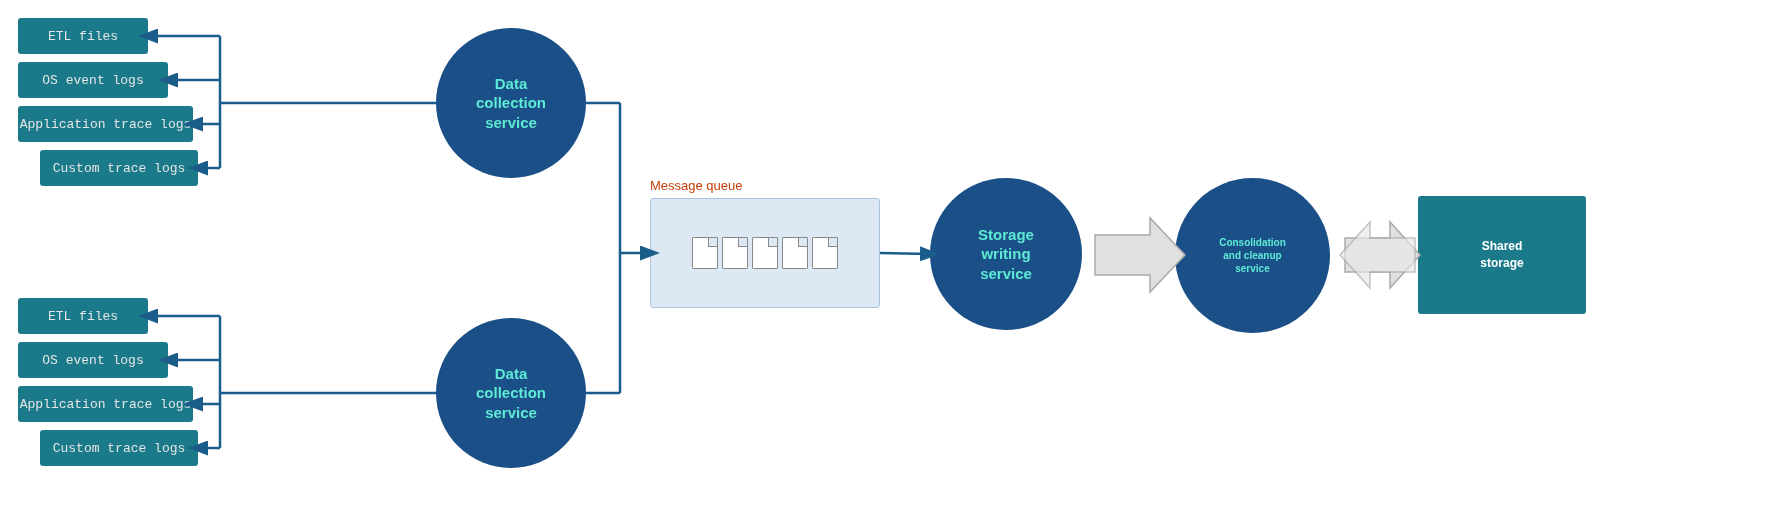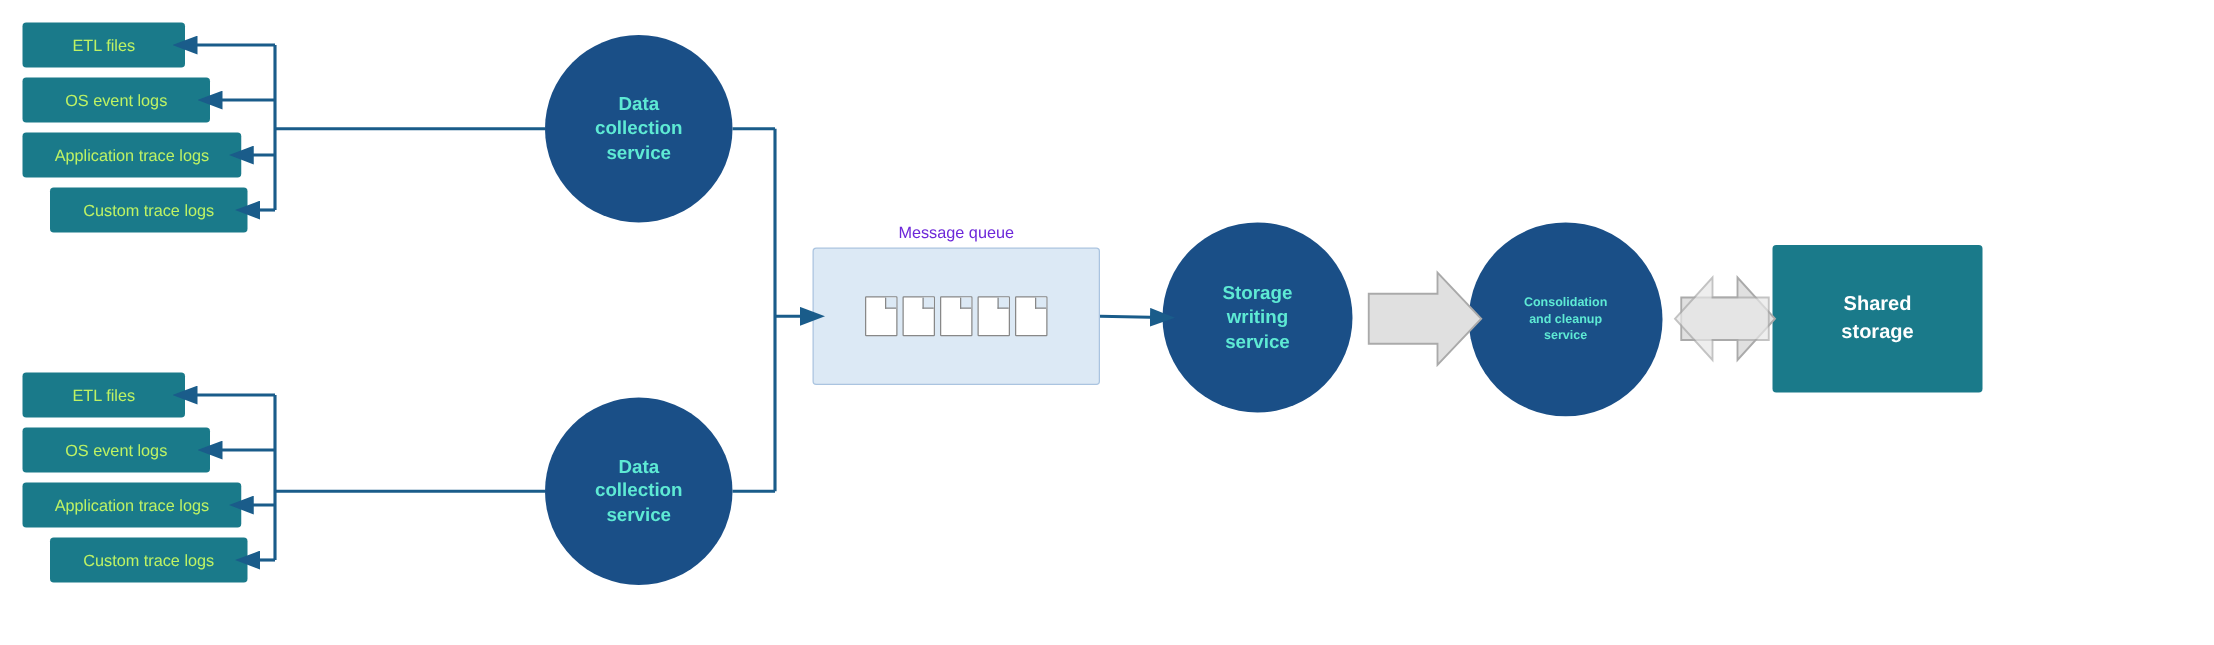--- a/index.html
+++ b/index.html
@@ -14,29 +14,30 @@
 
     .diagram {
       position: relative;
       width: 1771px;
       height: 516px;
     }
 
     
     .teal-box {
       background: #1a7a8a;
-      color: #bef264;
+      color: #e5e5e5;
       border-radius: 3px;
       display: flex;
       align-items: center;
       justify-content: center;
       font-size: 13px;
       font-weight: 500;
       text-align: left;
       position: absolute;
+      font-family: Liberation Mono, monospace;
     }
 
     
     .blue-circle {
       background: #1a4f87;
       color: #5eead4;
       border-radius: 50%;
       display: flex;
       align-items: center;
       justify-content: center;
@@ -55,23 +56,22 @@
       border-radius: 3px;
       display: flex;
       align-items: center;
       justify-content: center;
       padding: 6px 10px;
       gap: 4px;
     }
 
     .queue-label {
       position: absolute;
-      color: #6d28d9;
+      color: #c2410c;
       font-size: 13px;
-      text-align: center;
     }
 
     
     .shared-storage {
       position: absolute;
       background: #1a7a8a;
       color: #fff;
       border-radius: 3px;
       display: flex;
       align-items: center;
@@ -137,21 +137,21 @@
     <div class="doc-icon"></div>
     <div class="doc-icon"></div>
     <div class="doc-icon"></div>
     <div class="doc-icon"></div>
   </div>
 
   <div class="blue-circle" style="left:930px;top:178px;width:152px;height:152px;font-size:15px;">Storage<br>writing<br>service</div>
 
   <div class="blue-circle" style="left:1175px;top:178px;width:155px;height:155px;font-size:10px;">Consolidation<br>and cleanup<br>service</div>
 
-  <div class="shared-storage" style="left:1418px;top:196px;width:168px;height:118px;font-size:16px;font-weight:600;">Shared<br>storage</div>
+  <div class="shared-storage" style="left:1418px;top:196px;width:168px;height:118px;font-size:12px;font-weight:600;">Shared<br>storage</div>
 
   <svg class="overlay" xmlns="http://www.w3.org/2000/svg">
     <defs>
 
       <marker id="arrowTealLeft" markerWidth="8" markerHeight="8" refX="4" refY="3" orient="auto">
         <path d="M8,0 L0,3 L8,6 Z" fill="#1a5c8a"></path>
       </marker>
 
       <marker id="arrowTealRight" markerWidth="8" markerHeight="8" refX="4" refY="3" orient="auto">
         <path d="M0,0 L8,3 L0,6 Z" fill="#1a5c8a"></path>

